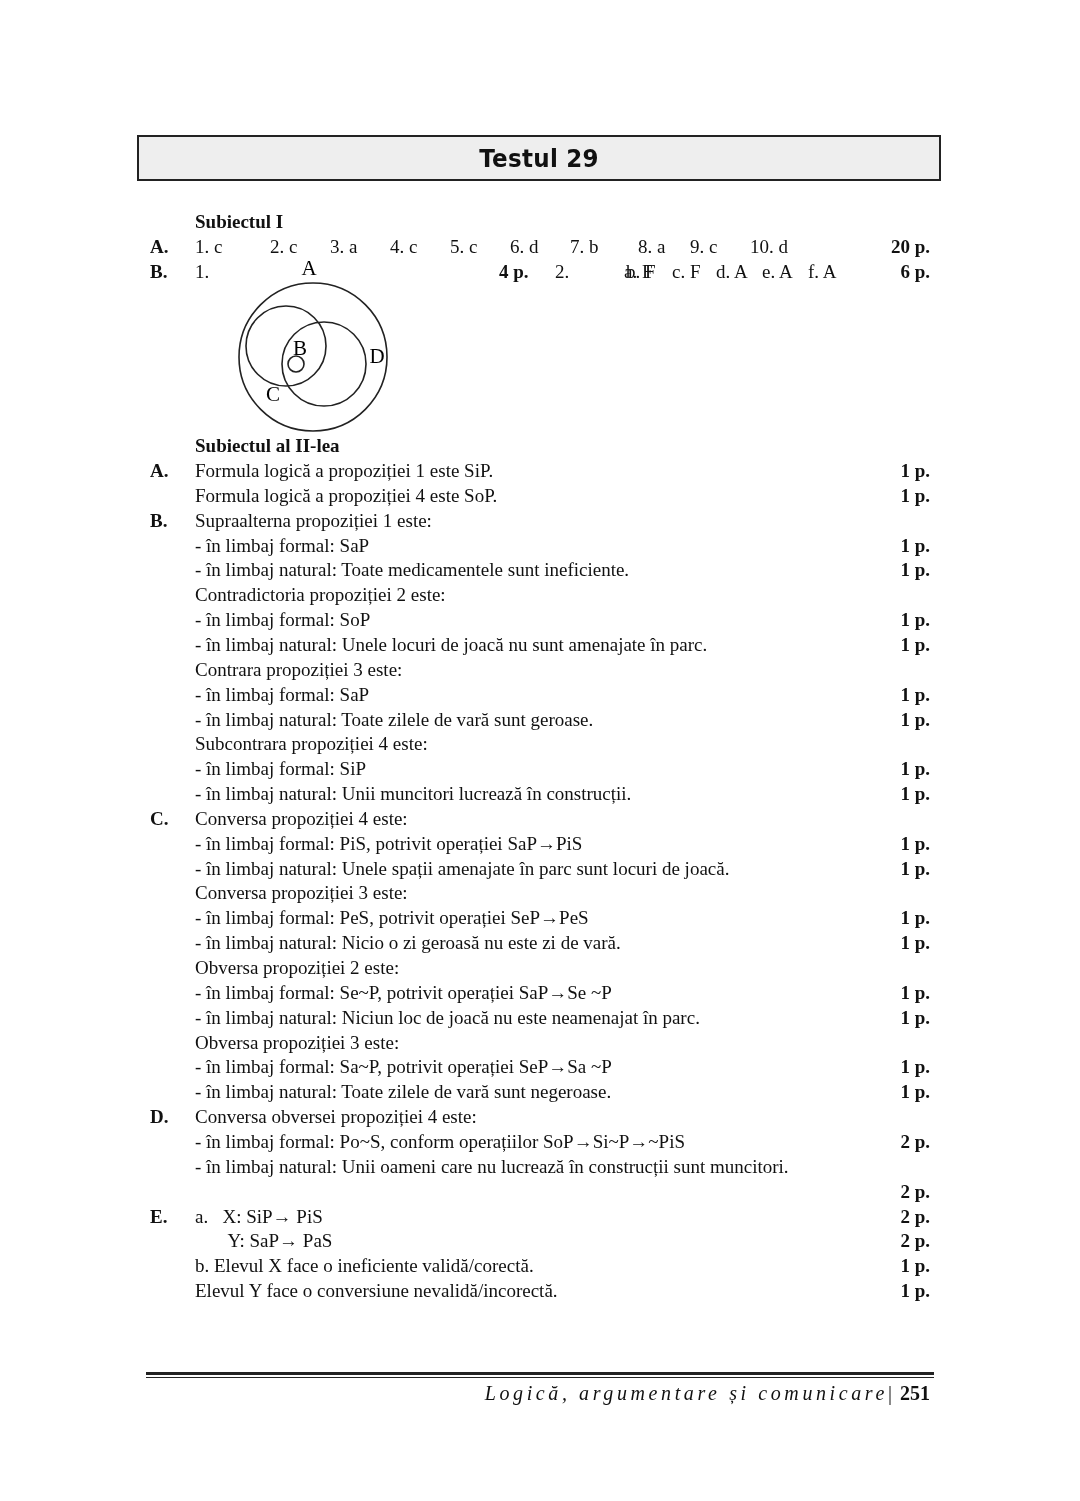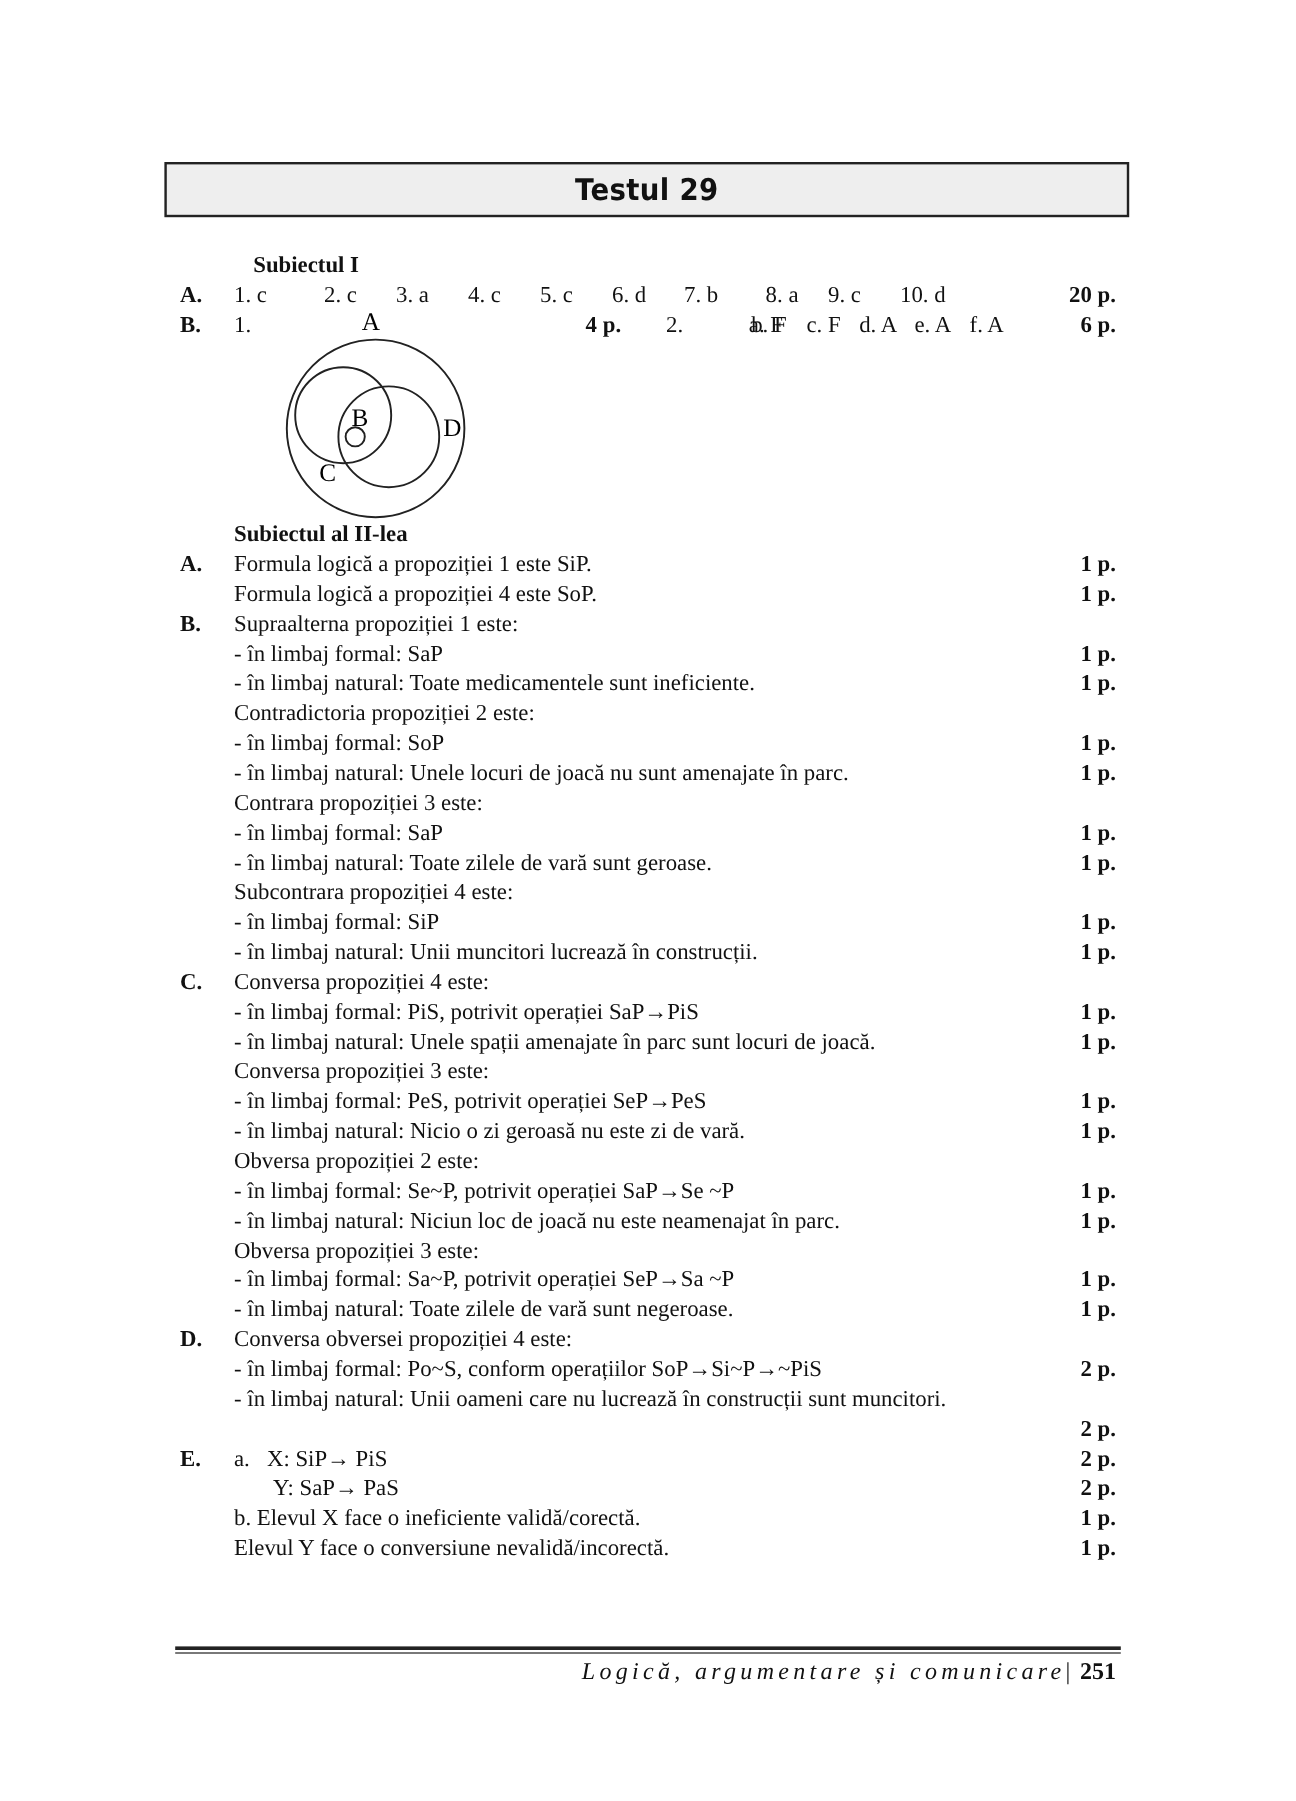--- a/index.html
+++ b/index.html
@@ -24,40 +24,40 @@
   .footer-text .ital { font-style: italic; letter-spacing: 3.6px; }
   .footer-text .pg { font-weight: bold; margin-left: 8px; }
 </style>
 </head>
 <body>
 
 <div class="title-box">
   <span>Testul 29</span>
 </div>
 
-<div class="line b" style="left:195px; top:210px;margin-left:16px;">Subiectul I</div>
+<div class="line b" style="left:195px; top:210px;">Subiectul I</div>
 
 <div class="letter" style="top:235px;">A.</div>
 <div>
   <span class="ans" style="left:195px; top:235px;">1. c</span>
   <span class="ans" style="left:270px; top:235px;">2. c</span>
   <span class="ans" style="left:330px; top:235px;">3. a</span>
   <span class="ans" style="left:390px; top:235px;">4. c</span>
   <span class="ans" style="left:450px; top:235px;">5. c</span>
   <span class="ans" style="left:510px; top:235px;">6. d</span>
   <span class="ans" style="left:570px; top:235px;">7. b</span>
   <span class="ans" style="left:638px; top:235px;">8. a</span>
   <span class="ans" style="left:690px; top:235px;">9. c</span>
   <span class="ans" style="left:750px; top:235px;">10. d</span>
 </div>
 <div class="pts" style="top:235px;">20 p.</div>
 
 <div class="letter" style="top:260px;">B.</div>
 <span class="ans" style="left:195px; top:260px;">1.</span>
-<span class="ans b" style="left:488px; top:260px;">4 p.</span>
+<span class="ans b" style="left:499px; top:260px;">4 p.</span>
 <span class="ans" style="left:555px; top:260px;">2.</span>
 <span class="ans" style="left:580px; top:260px;margin-left:44px;">a. F</span>
 <span class="ans" style="left:626px; top:260px;">b. F</span>
 <span class="ans" style="left:672px; top:260px;">c. F</span>
 <span class="ans" style="left:716px; top:260px;">d. A</span>
 <span class="ans" style="left:762px; top:260px;">e. A</span>
 <span class="ans" style="left:808px; top:260px;">f. A</span>
 <div class="pts" style="top:260px;">6 p.</div>
 
 <svg class="diagram" viewBox="0 0 180 185">

